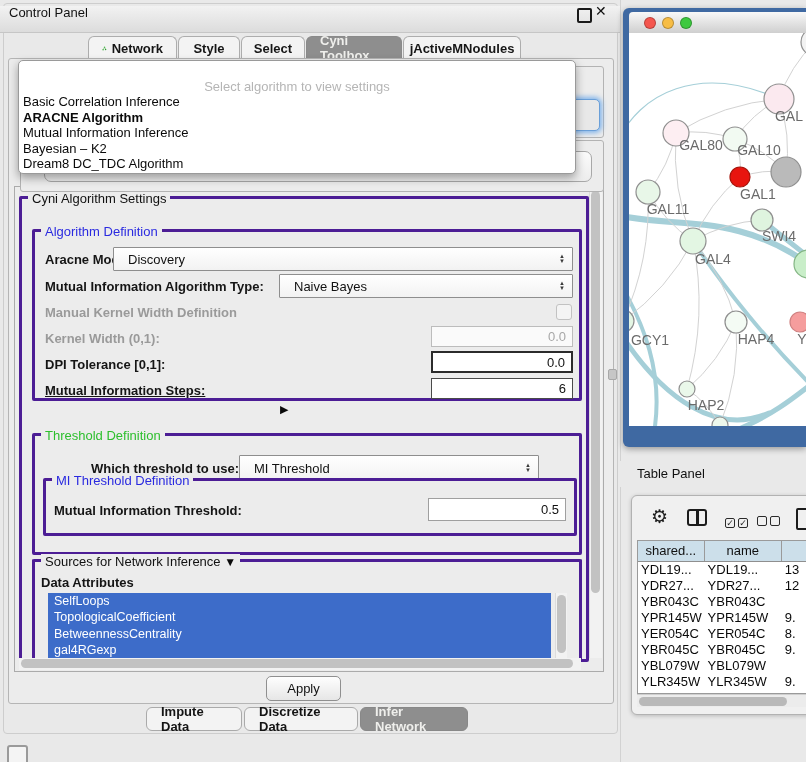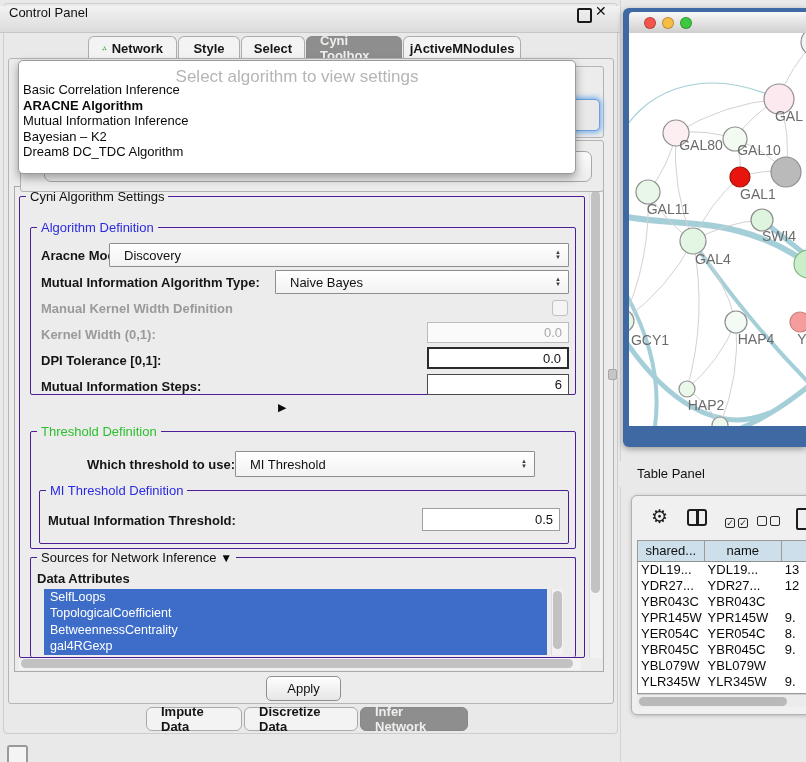--- a/index.html
+++ b/index.html
@@ -26,27 +26,27 @@
   
   .ghost-group{border:1px solid #b3b3b3;border-radius:3px;background:#ececec;z-index:2;}
   #focus-combo{left:566px;top:99px;width:32px;height:30px;border:1px solid #6a9fd8;border-radius:5px;
                box-shadow:0 0 5px 2px rgba(110,170,235,.85);background:#e8e8e8;z-index:3;}
   #ghost-combo{left:44px;top:151px;width:548px;height:31px;border:1px solid #a8a8a8;border-radius:7px;
                background:linear-gradient(#fbfbfb,#ececec);z-index:3;font-size:13px;color:#a3a3a3;
                line-height:30px;padding-left:13px;box-sizing:border-box;}
   
   #algo-popup{left:18px;top:60px;width:556px;height:112px;background:#ffffff;border:1px solid #9a9a9a;
               border-radius:5px;box-shadow:0 4px 10px rgba(0,0,0,.35);z-index:10;overflow:hidden;}
-  #algo-placeholder{text-align:center;font-size:17px;color:#b5b5b5;padding-top:6px;height:15px;}
+  #algo-placeholder{text-align:center;font-size:13px;color:#b5b5b5;padding-top:18px;height:15px;}
   .popup-item{font-size:13px;color:#0a0a0a;line-height:15.6px;padding-left:4px;white-space:nowrap;}
   .popup-item.bold{font-weight:bold;}
   
   #scrollbox{left:14px;top:186px;width:590px;height:486px;border:1px solid #ababab;background:#ececec;
              box-sizing:border-box;overflow:hidden;}
-  .groupbox{position:absolute;border:1px solid #4c1d95;border-radius:2px;}
+  .groupbox{position:absolute;border:3px solid #4c1d95;border-radius:2px;}
   .legend{position:absolute;top:-8px;left:6px;background:#ececec;padding:0 4px;font-size:13px;color:#111;white-space:nowrap;}
   .legend.blue{color:#2a2ae0;}
   .legend.green{color:#2dbf2d;}
   .flabel{position:absolute;font-size:13px;font-weight:bold;color:#151515;white-space:nowrap;}
   .flabel.disabled{color:#9a9a9a;}
   .combo{position:absolute;background:linear-gradient(#ffffff,#f2f2f2);border:1px solid #8e8e8e;border-radius:1px;
          font-size:13px;color:#111;display:flex;align-items:center;box-sizing:border-box;padding-left:14px;}
   .combo .arrows{position:absolute;right:7px;top:50%;transform:translateY(-50%);display:flex;flex-direction:column;
                  font-size:6px;line-height:5px;color:#3a3a3a;}
   .tfield{position:absolute;background:#fff;font-size:13px;color:#111;text-align:right;box-sizing:border-box;
@@ -177,37 +177,37 @@
               <span>▲</span>
               <span>▼</span>
             </span>
         </div>
         <span class="flabel disabled" style="left:10px;top:73px;">Manual Kernel Width Definition</span>
         <div id="kernel-checkbox" style="left:521px;top:72px;"></div>
         <span class="flabel disabled" style="left:10px;top:99px;">Kernel Width (0,1):</span>
         <div class="tfield disabled" style="left:396px;top:94px;width:142px;height:21px;">0.0</div>
         <span class="flabel" style="left:10px;top:125px;">DPI Tolerance [0,1]:</span>
         <div class="tfield strong" style="left:396px;top:119px;width:142px;height:22px;">0.0</div>
-        <span class="flabel" style="left:10px;top:151px;">Mutual Information Steps:</span>
+        <span class="flabel" style="left:10px;top:151px;text-decoration:underline;">Mutual Information Steps:</span>
         <div class="tfield normal" style="left:396px;top:146px;width:142px;height:21px;">6</div>
       </div>
 
       <span class="tri" style="position:absolute;left:258px;top:204px;">▶</span>
 
       <div class="groupbox" style="left:10px;top:234px;width:544px;height:116px;">
         <span class="legend green">Threshold Definition</span>
         <span class="flabel" style="left:56px;top:25px;">Which threshold to use:</span>
         <div class="combo" style="left:204px;top:19px;width:300px;height:26px;">
           <span>MI Threshold</span>
           <span class="arrows">
               <span>▲</span>
               <span>▼</span>
             </span>
         </div>
-        <div class="groupbox" style="left:8px;top:58px;width:528px;height:52px;">
+        <div class="groupbox" style="left:8px;top:42px;width:528px;height:52px;">
           <span class="legend blue">MI Threshold Definition</span>
           <span class="flabel" style="left:8px;top:22px;">Mutual Information Threshold:</span>
           <div class="tfield soft" style="left:382px;top:17px;width:138px;height:23px;">0.5</div>
         </div>
       </div>
 
       <div class="groupbox" style="left:10px;top:360px;width:544px;height:99px;border-bottom:none;">
         <span class="legend"><span>Sources for Network Inference</span> <span class="tri" style="font-size:12px;">▼</span></span>
         <span class="flabel" style="left:6px;top:13px;">Data Attributes</span>
         <div id="attr-list" style="position:absolute;left:13px;top:31px;width:503px;height:66px;overflow:hidden;">

